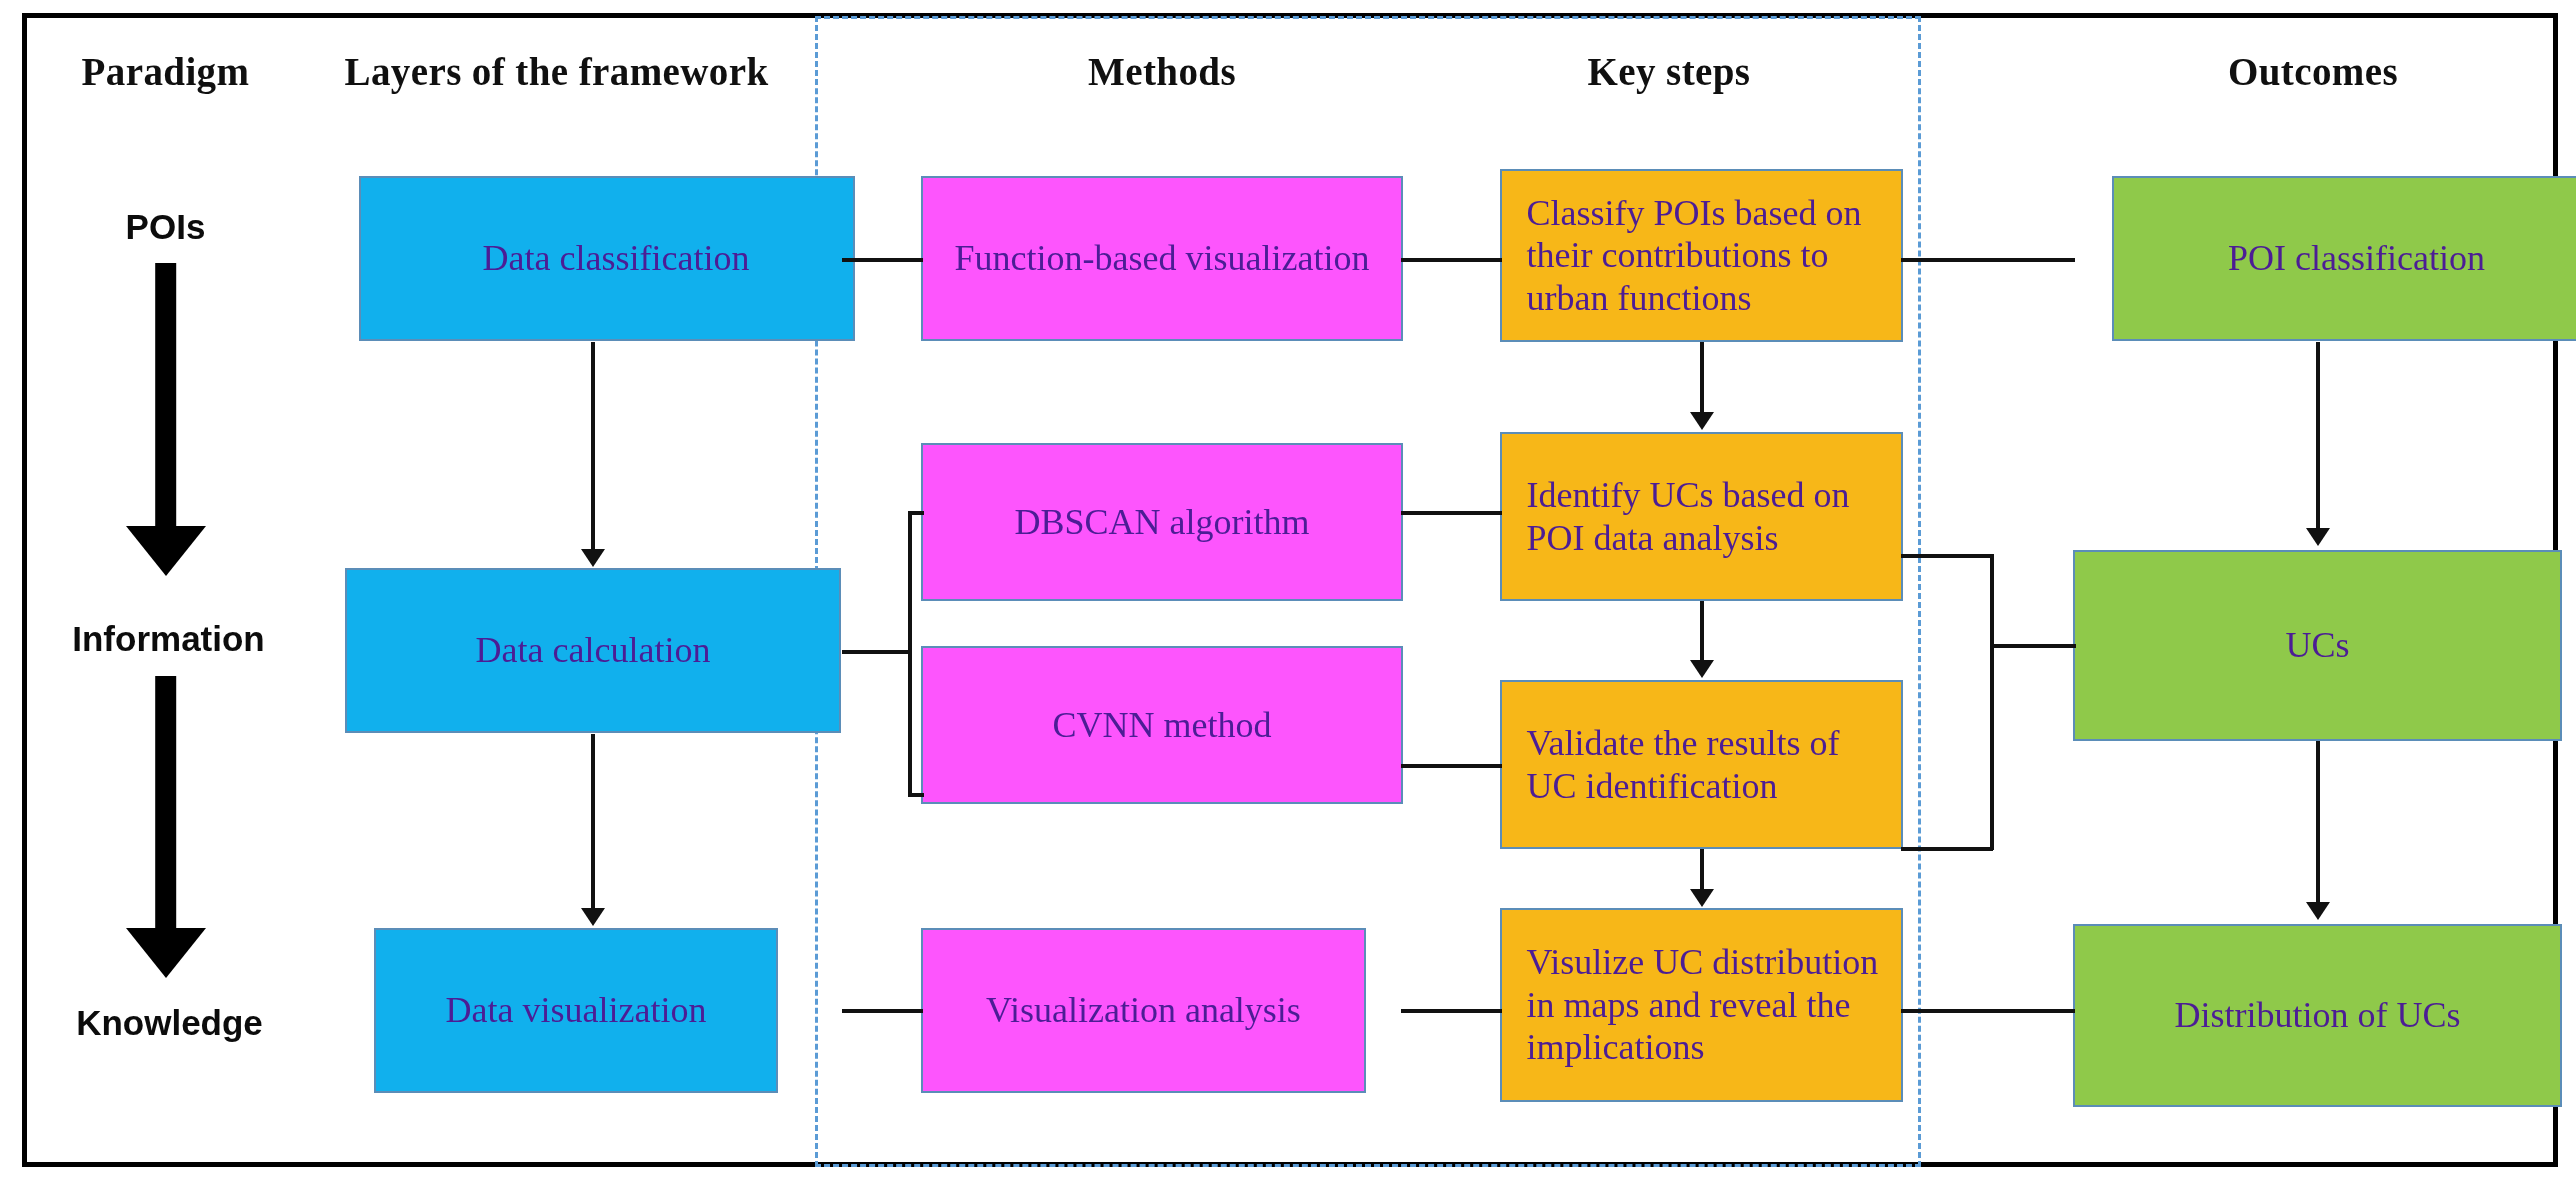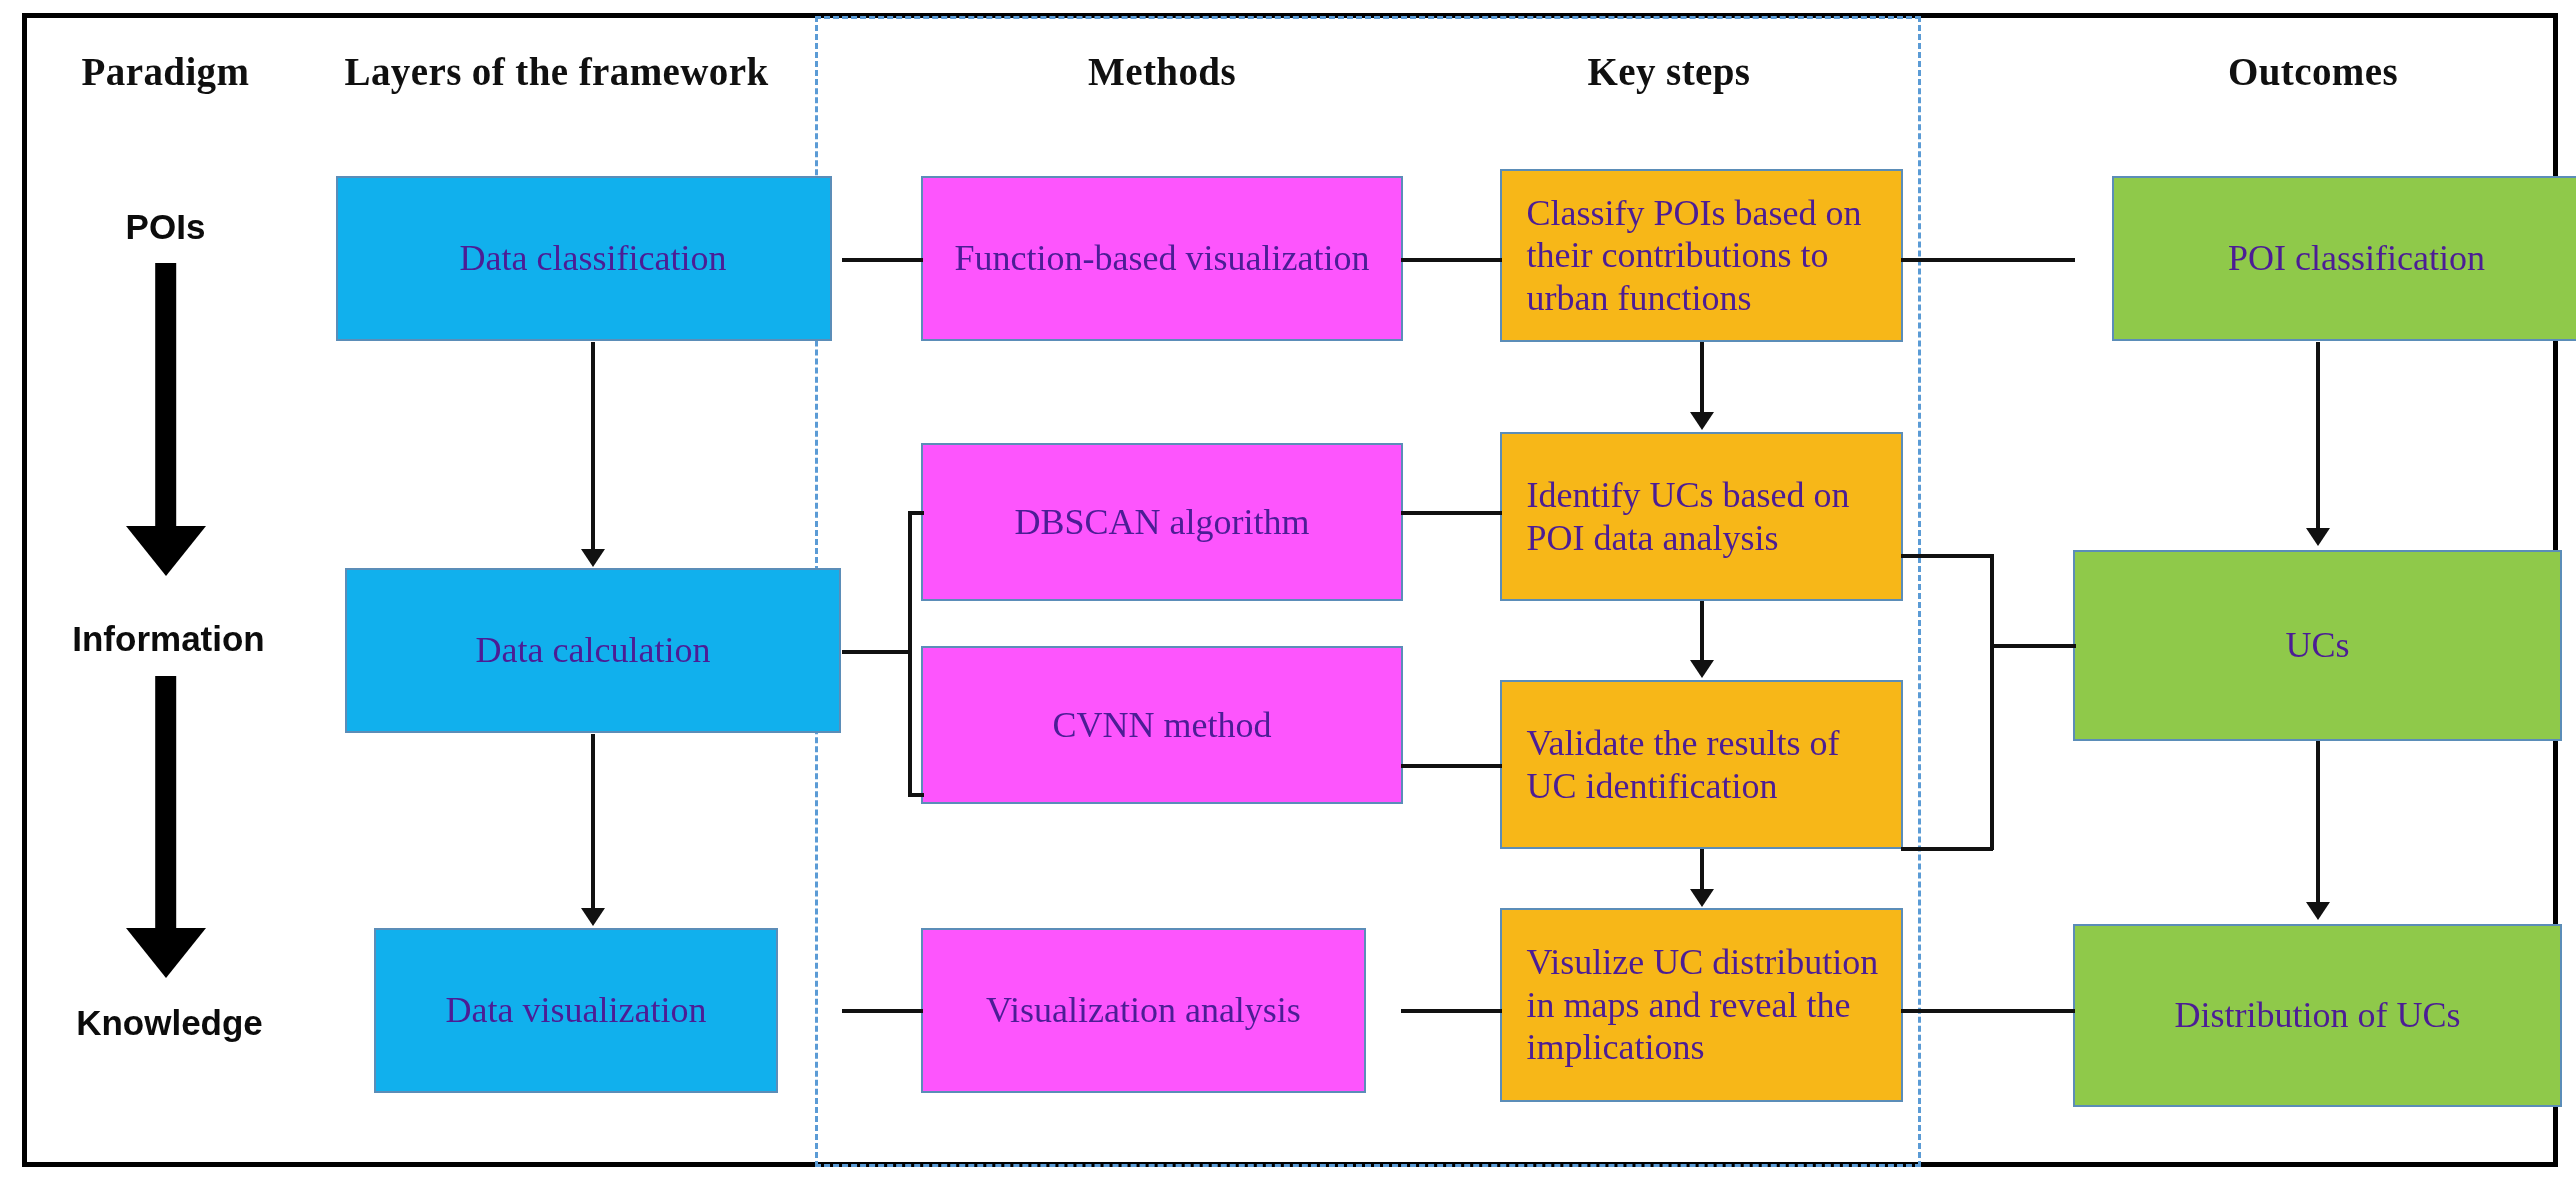--- a/index.html
+++ b/index.html
@@ -178,21 +178,21 @@
 
   <div class="paradigm-label" style="left:32px; top:619px; width:273px;">Information</div>
 
   <div class="fat-arrow" style="left:126px; top:676px; width:79px; height:302px;">
     <div class="shaft" style="height:252px;"></div>
     <div class="head"></div>
   </div>
 
   <div class="paradigm-label" style="left:29px; top:1003px; width:281px;">Knowledge</div>
 
-  <div class="node blue center" style="left:336px; top:176px; width:496px; height:165px;padding-left:18px;">
+  <div class="node blue center" style="left:359px; top:176px; width:496px; height:165px;padding-left:18px;">
     <span class="node-text">Data classification</span>
   </div>
 
   <div class="node blue center" style="left:345px; top:568px; width:496px; height:165px;">
     <span class="node-text">Data calculation</span>
   </div>
 
   <div class="node blue center" style="left:345px; top:928px; width:404px; height:165px;margin-left:29px;">
     <span class="node-text">Data visualization</span>
   </div>

